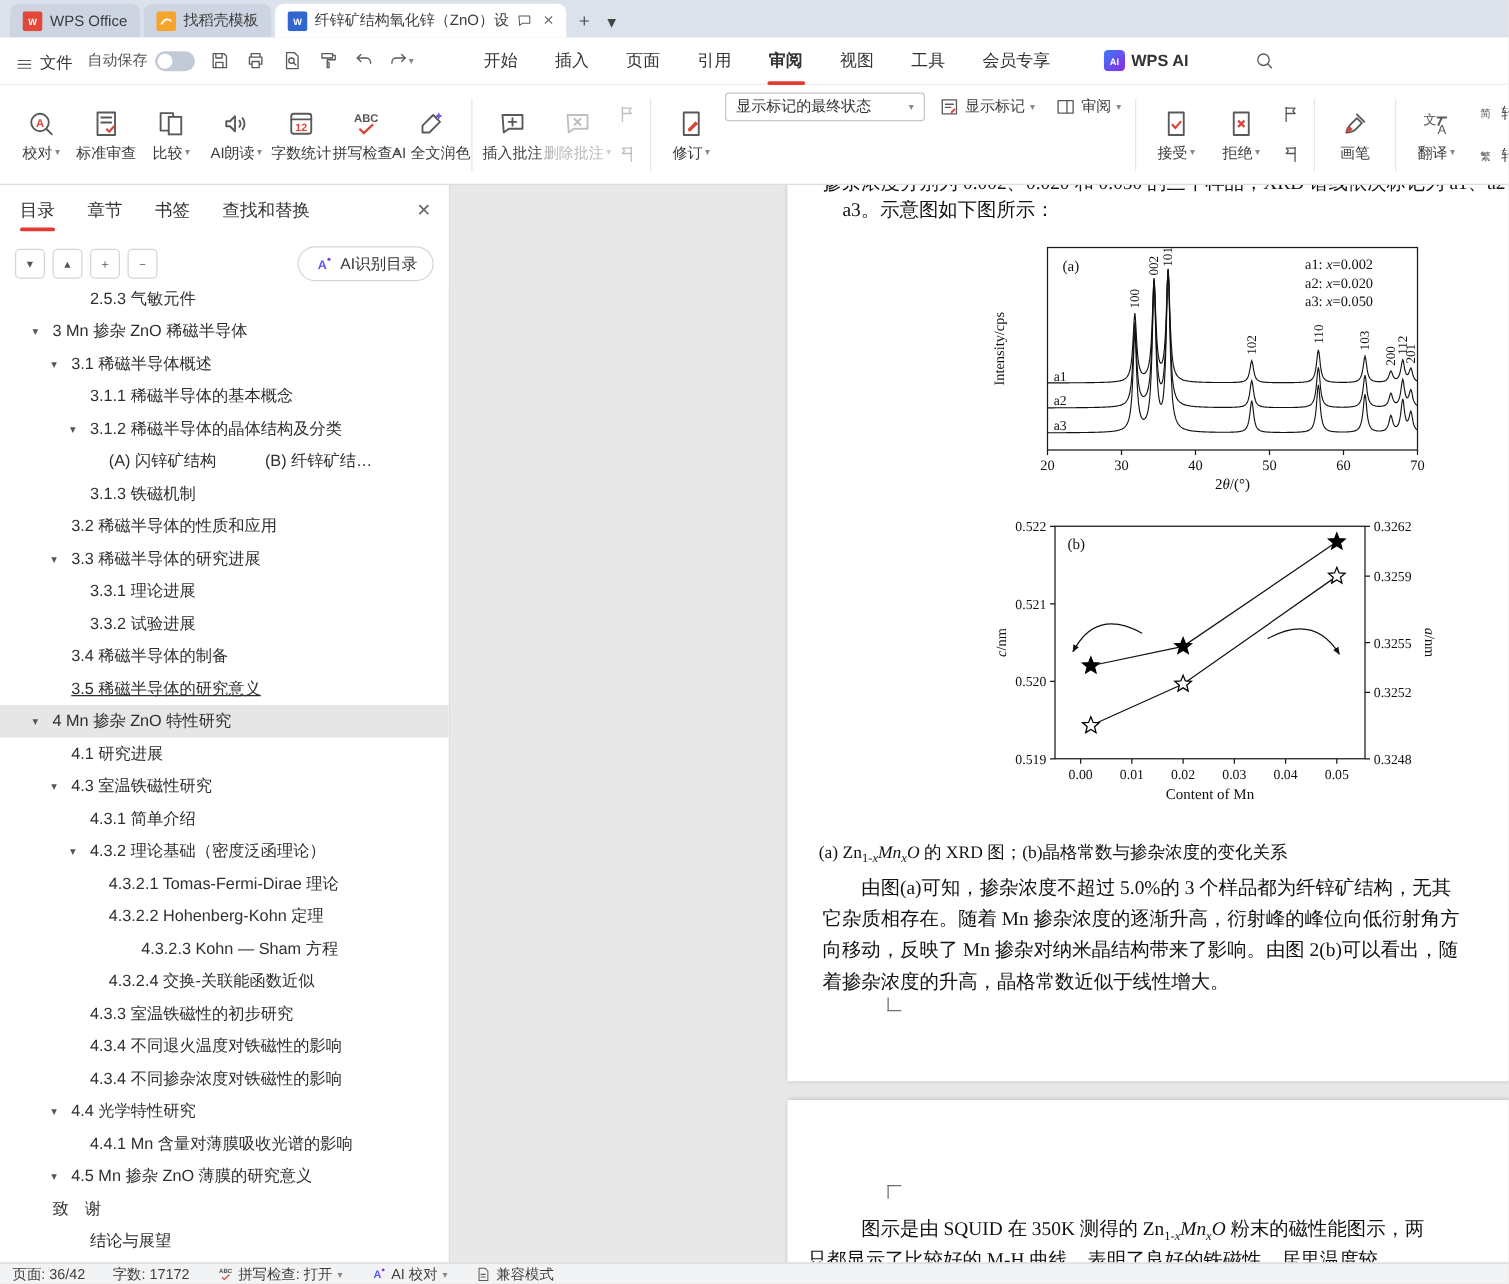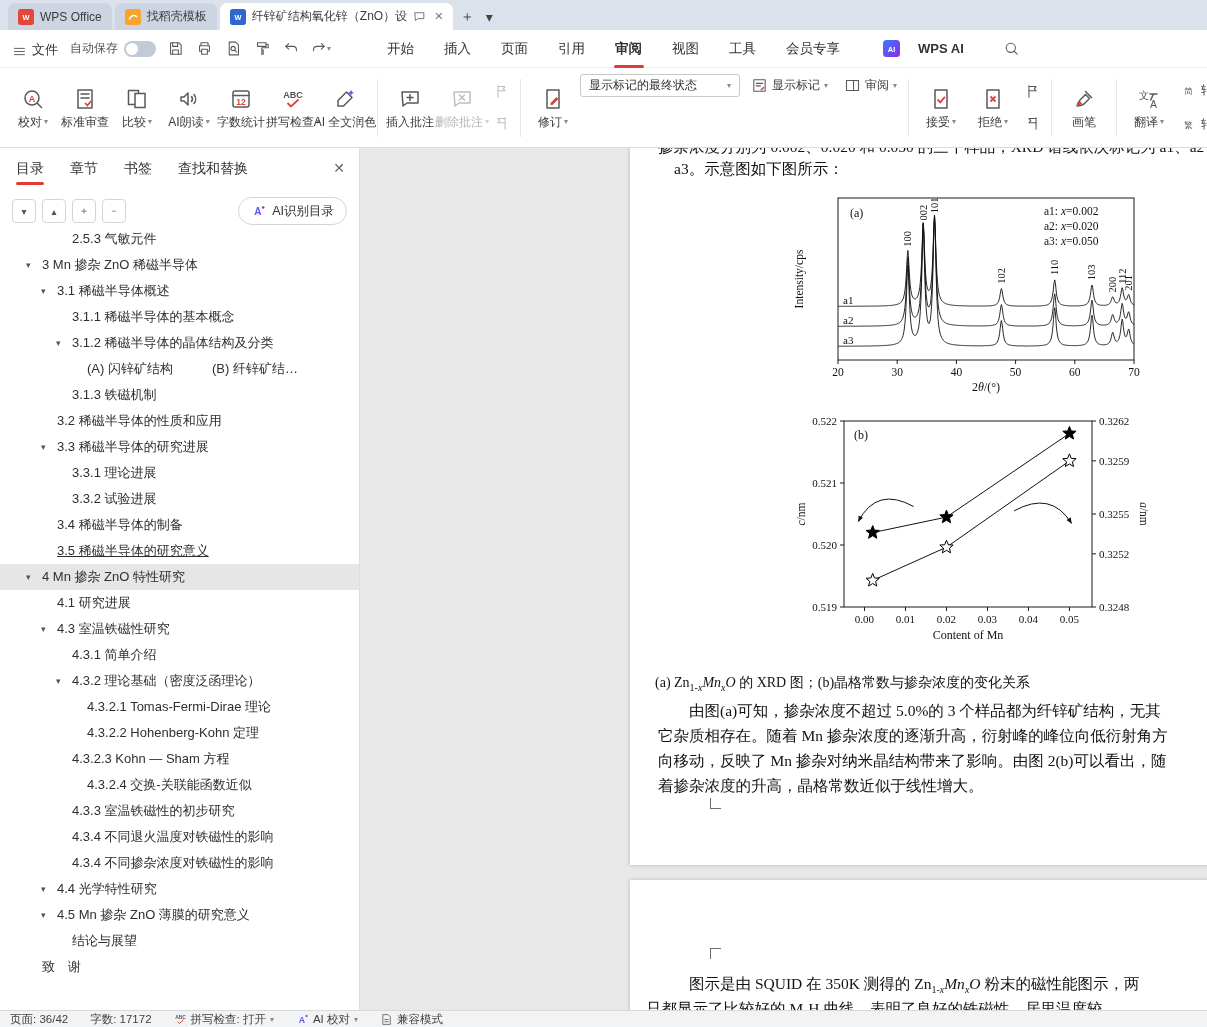--- a/index.html
+++ b/index.html
@@ -19,21 +19,21 @@
   .file-btn{display:flex;align-items:flex-end;gap:5px;padding:0 12px;font-size:13px;height:20px;}
   .autosave{display:flex;align-items:center;gap:6px;font-size:12px;color:#555;margin:0 6px 0 0;}
   .toggle{width:32px;height:16px;border-radius:8px;background:#c2cad5;position:relative;display:inline-block;}
   .toggle::after{content:'';position:absolute;left:2px;top:2px;width:12px;height:12px;border-radius:50%;background:#fff;}
   .quick{display:flex;align-items:center;gap:2px;}
   .qbtn{width:27px;height:27px;display:flex;align-items:center;justify-content:center;border-radius:4px;}
   .menus{display:flex;margin-left:38px;}
   .menu-item{padding:0 15px;font-size:13.5px;height:38px;display:flex;align-items:center;position:relative;color:#333;white-space:nowrap;}
   .menu-item.active{font-weight:bold;}
   .menu-item.active::after{content:'';position:absolute;left:50%;transform:translateX(-50%);bottom:0;width:30px;height:3px;border-radius:2px;background:#e13b32;}
-  .wpsai{display:flex;align-items:center;gap:18px;margin-left:28px;font-size:13px;font-weight:bold;color:#333;}
+  .wpsai{display:flex;align-items:center;gap:5px;margin-left:28px;font-size:13px;font-weight:bold;color:#333;}
   .searchbtn{margin-left:auto;margin-right:182px;width:28px;height:28px;display:flex;align-items:center;justify-content:center;}
 
   
   .ribbon{position:absolute;top:68px;left:0;width:100%;height:80px;background:#fff;border-bottom:1px solid #dcdcdc;display:flex;align-items:center;padding:4px 8px;gap:2px;white-space:nowrap;overflow:hidden;}
   .rbig{min-width:50px;height:68px;display:flex;flex-direction:column;align-items:center;justify-content:center;gap:5px;border-radius:4px;padding:0 6px;font-size:12px;color:#3b3b3b;}
   .rbig .lab{display:flex;align-items:center;gap:2px;line-height:12px;}
   .caret{font-size:8px;color:#888;}
   .rsep{width:1px;height:58px;background:#e6e6e6;margin:0 5px;flex:none;}
   .rcol{display:flex;flex-direction:row;gap:7px;justify-content:center;height:68px;}
   .rrow{display:flex;gap:8px;}
@@ -583,48 +583,51 @@
       <div class="toc-item" style="padding-left: 72px;">
         <span class="toc-arrow" style="left: 56px;">▾</span>
         <span>4.3.2 理论基础（密度泛函理论）</span>
       </div>
       <div class="toc-item" style="padding-left: 87px;">
         <span>4.3.2.1 Tomas-Fermi-Dirae 理论</span>
       </div>
       <div class="toc-item" style="padding-left: 87px;">
         <span>4.3.2.2 Hohenberg-Kohn 定理</span>
       </div>
-      <div class="toc-item" style="padding-left: 72px; align-items: center;">
+      <div class="toc-item" style="padding-left: 113px; align-items: center;">
         <span>4.3.2.3 Kohn — Sham 方程</span>
       </div>
       <div class="toc-item" style="padding-left: 87px;">
         <span>4.3.2.4 交换-关联能函数近似</span>
       </div>
       <div class="toc-item" style="padding-left: 72px;">
         <span>4.3.3 室温铁磁性的初步研究</span>
       </div>
       <div class="toc-item" style="padding-left: 72px;">
         <span>4.3.4 不同退火温度对铁磁性的影响</span>
       </div>
       <div class="toc-item" style="padding-left: 72px;">
         <span>4.3.4 不同掺杂浓度对铁磁性的影响</span>
       </div>
       <div class="toc-item" style="padding-left: 57px;">
         <span class="toc-arrow" style="left: 41px;">▾</span>
         <span>4.4 光学特性研究</span>
       </div>
+      <div class="toc-item" style="padding-left: 72px;">
+        <span>4.4.1 Mn 含量对薄膜吸收光谱的影响</span>
+      </div>
       <div class="toc-item" style="padding-left: 57px;">
         <span class="toc-arrow" style="left: 41px;">▾</span>
         <span>4.5 Mn 掺杂 ZnO 薄膜的研究意义</span>
       </div>
-      <div class="toc-item" style="padding-left: 72px;">
-        <span>结论与展望</span>
-      </div>
       <div class="toc-item" style="padding-left: 42px;">
         <span>致　谢</span>
+      </div>
+      <div class="toc-item" style="padding-left: 72px;">
+        <span>结论与展望</span>
       </div>
     </div>
 </div>
 
 <div class="docarea">
   <div class="page page1">
     <div class="doc-line clipline">掺杂浓度分别为 0.002、0.020 和 0.050 的三个样品，XRD 谱线依次标记为 a1、a2 和</div>
     <div class="doc-line introline">a3。示意图如下图所示：</div>
     <div class="figure">
       <div><svg width="358" height="212" viewBox="0 0 358 212">

